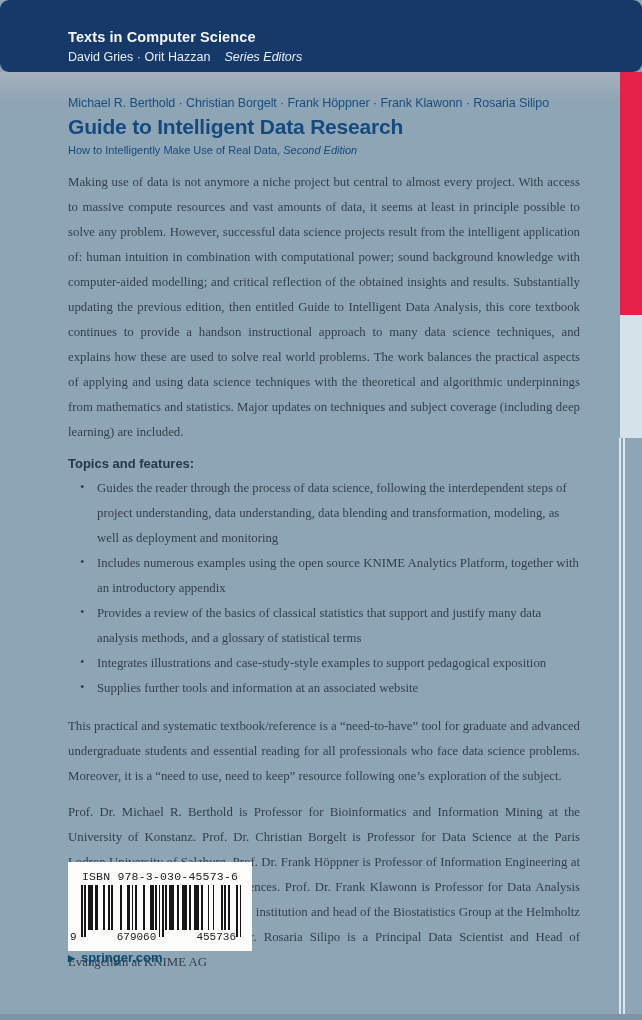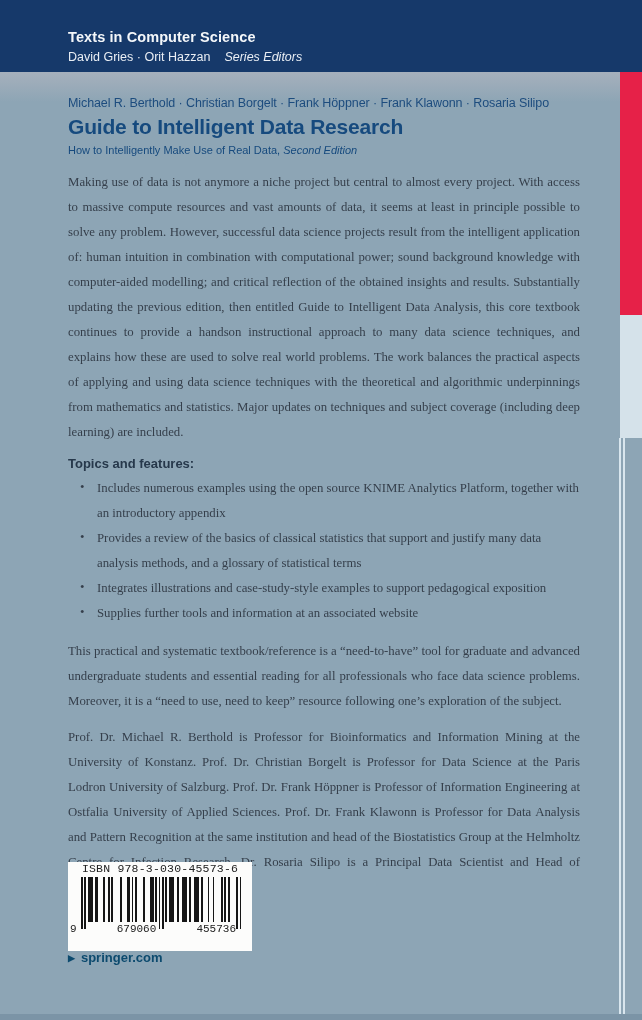--- a/index.html
+++ b/index.html
@@ -2,21 +2,21 @@
 <html><head>
 <meta charset="utf-8">
 <style>
   html,body{margin:0;padding:0;background:#ffffff;}
   .cover{
     position:relative;width:642px;height:1020px;overflow:hidden;
     background:#8da5b5;
     font-family:"Liberation Sans",sans-serif;
   }
   
-  .series-band{position:absolute;left:0;top:0;width:642px;height:72px;background:#16396a;}
+  .series-band{position:absolute;left:0;top:0;width:642px;height:72px;background:#16396a;border-radius:9px;}
   .series-title{position:absolute;left:68px;top:29px;font-size:14.5px;font-weight:bold;color:#f4f7fa;letter-spacing:0.1px;}
   .series-editors{position:absolute;left:68px;top:50px;font-size:12.5px;color:#e9eef4;}
   .series-editors .editors-label{font-style:italic;margin-left:14px;}
   
   .band-fade{position:absolute;left:0;top:72px;width:642px;height:30px;background:linear-gradient(#a6b0bc,#8da5b5);}
   
   .red-stripe{position:absolute;left:620px;top:72px;width:22px;height:243px;background:#e62148;}
   .pale-stripe{position:absolute;left:620px;top:315px;width:22px;height:123px;background:#d5e2ea;}
   .edge-line{position:absolute;width:2px;top:438px;height:582px;background:#d9e6ee;}
   .edge-line.l1{left:619px;}
@@ -32,21 +32,21 @@
   .body-serif{font-family:"Liberation Serif",serif;font-size:12.8px;line-height:25px;color:#353f4b;}
   p.para{margin:0 0 11px;text-align:justify;}
   p.para.last{margin-bottom:0;}
   .topics-heading{font-size:13px;font-weight:bold;color:#26384b;margin:1px 0 5px;}
   ul.topics{list-style:none;margin:0 0 13px;padding:0 0 0 12px;}
   ul.topics li{position:relative;padding-left:17px;margin:0;}
   ul.topics li::before{content:"\2022";position:absolute;left:0;top:-1px;color:#353f4b;}
 
   
   .isbn-box{position:absolute;left:68px;top:862px;width:184px;height:89px;background:#fcfcfb;}
-  .isbn-label{font-family:"Liberation Mono",monospace;font-size:11.5px;color:#222;text-align:center;padding-top:0;letter-spacing:0.2px;white-space:nowrap;}
+  .isbn-label{font-family:"Liberation Mono",monospace;font-size:11.5px;color:#222;text-align:center;padding-top:8px;letter-spacing:0.2px;white-space:nowrap;}
   .bars{display:flex;align-items:flex-start;height:50px;padding:2px 0 0 13px;}
   .m{width:1.7px;height:45px;flex:0 0 auto;}
   .m.b{background:#161616;}
   .m.b.g{height:52px;}
   .digits{font-family:"Liberation Mono",monospace;font-size:11px;color:#222;display:flex;justify-content:space-between;padding:0 16px 0 2px;margin-top:-4px;}
   .digits span{position:relative;}
 
   .springer-line{position:absolute;left:68px;top:950px;color:#0c4a6e;font-size:13px;font-weight:bold;}
   .springer-line .tri{font-size:9px;margin-right:6px;position:relative;top:-1px;}
 </style>
@@ -76,20 +76,21 @@
       <span>How to Intelligently Make Use of Real Data,</span>
       <span class="edition">Second Edition</span>
     </div>
 
     <div class="body-serif">
       <p class="para">Making use of data is not anymore a niche project but central to almost every project. With access to massive compute resources and vast amounts of data, it seems at least in principle possible to solve any problem. However, successful data science projects result from the intelligent application of: human intuition in combination with computational power; sound background knowledge with computer-aided modelling; and critical reflection of the obtained insights and results. Substantially updating the previous edition, then entitled Guide to Intelligent Data Analysis, this core textbook continues to provide a handson instructional approach to many data science techniques, and explains how these are used to solve real world problems. The work balances the practical aspects of applying and using data science techniques with the theoretical and algorithmic underpinnings from mathematics and statistics. Major updates on techniques and subject coverage (including deep learning) are included.</p>
     </div>
 
     <div class="topics-heading">Topics and features:</div>
     <ul class="topics body-serif">
+      <li>Guides the reader through the process of data science, following the interdependent steps of project understanding, data understanding, data blending and transformation, modeling, as well as deployment and monitoring</li>
       <li>Includes numerous examples using the open source KNIME Analytics Platform, together with an introductory appendix</li>
       <li>Provides a review of the basics of classical statistics that support and justify many data analysis methods, and a glossary of statistical terms</li>
       <li>Integrates illustrations and case-study-style examples to support pedagogical exposition</li>
       <li>Supplies further tools and information at an associated website</li>
     </ul>
 
     <div class="body-serif">
       <p class="para">This practical and systematic textbook/reference is a “need-to-have” tool for graduate and advanced undergraduate students and essential reading for all professionals who face data science problems. Moreover, it is a “need to use, need to keep” resource following one’s exploration of the subject.</p>
       <p class="para last">Prof. Dr. Michael R. Berthold is Professor for Bioinformatics and Information Mining at the University of Konstanz. Prof. Dr. Christian Borgelt is Professor for Data Science at the Paris Lodron University of Salzburg. Prof. Dr. Frank Höppner is Professor of Information Engineering at Ostfalia University of Applied Sciences. Prof. Dr. Frank Klawonn is Professor for Data Analysis and Pattern Recognition at the same institution and head of the Biostatistics Group at the Helmholtz Centre for Infection Research. Dr. Rosaria Silipo is a Principal Data Scientist and Head of Evangelism at KNIME AG</p>
     </div>

